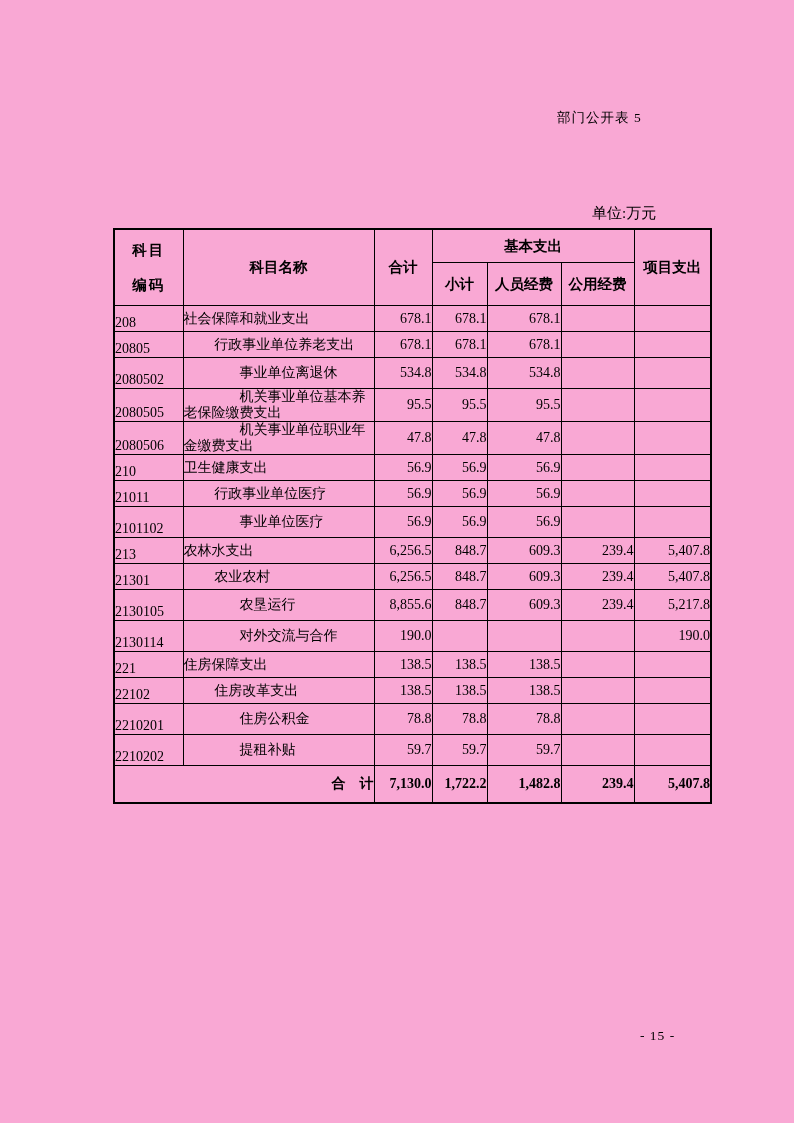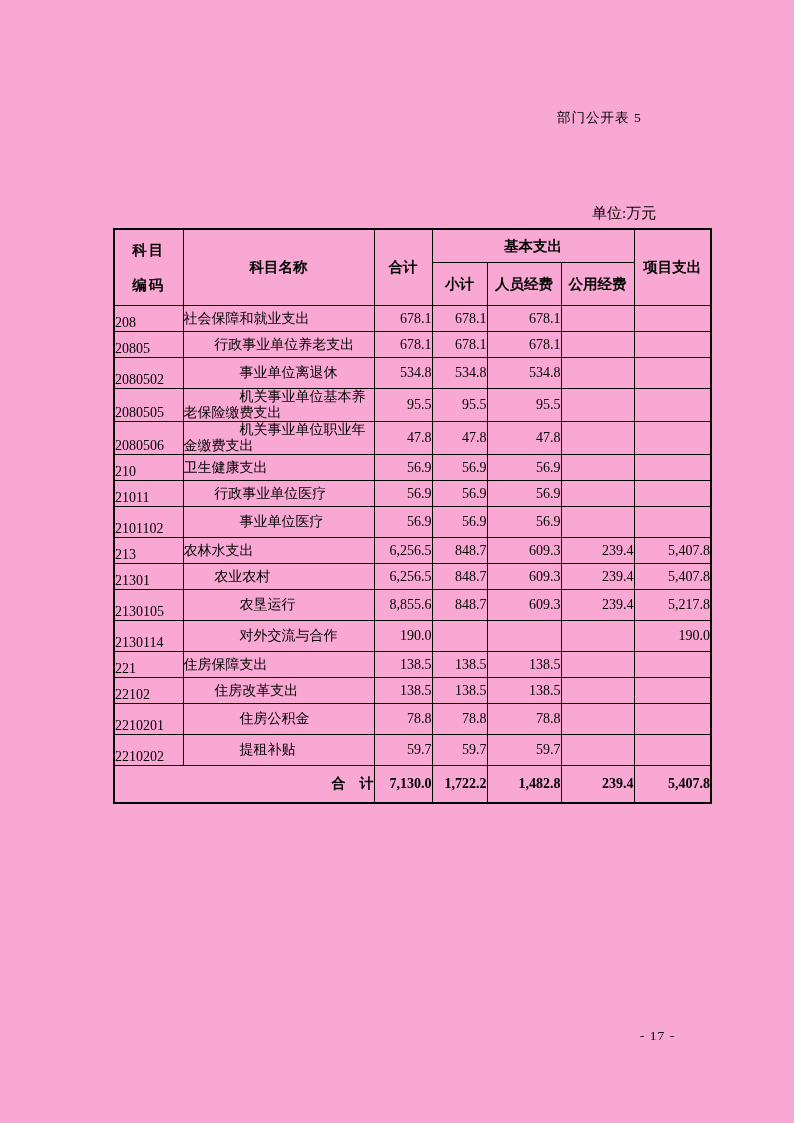--- a/index.html
+++ b/index.html
@@ -299,15 +299,15 @@
           <td class="td-total-label" colspan="2">合　计</td>
           <td class="td-num">7,130.0</td>
           <td class="td-num">1,722.2</td>
           <td class="td-num">1,482.8</td>
           <td class="td-num">239.4</td>
           <td class="td-num">5,407.8</td>
         </tr>
       </tbody>
   </table>
 
-  <div class="page-number">- 17 -</div>
+  <div class="page-number">- 15 -</div>
 
 </div>
 
 </body></html>

